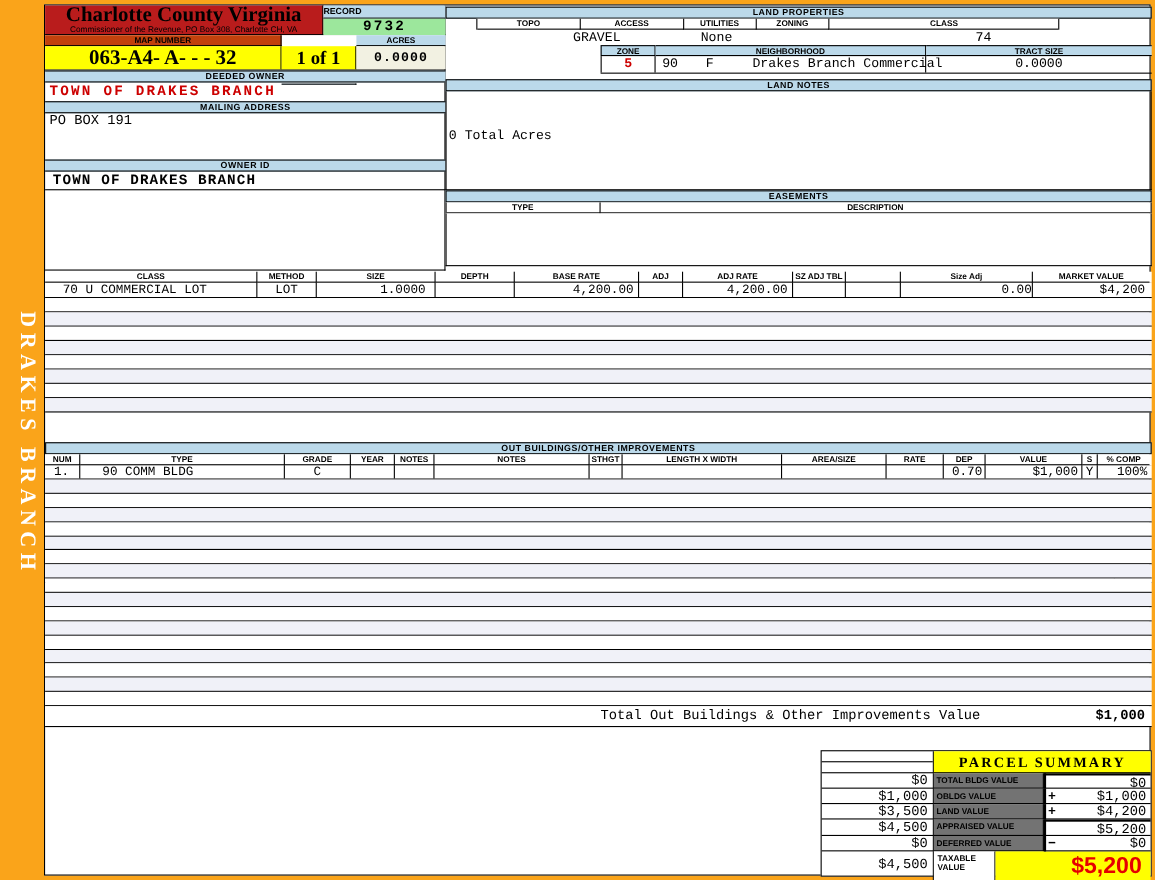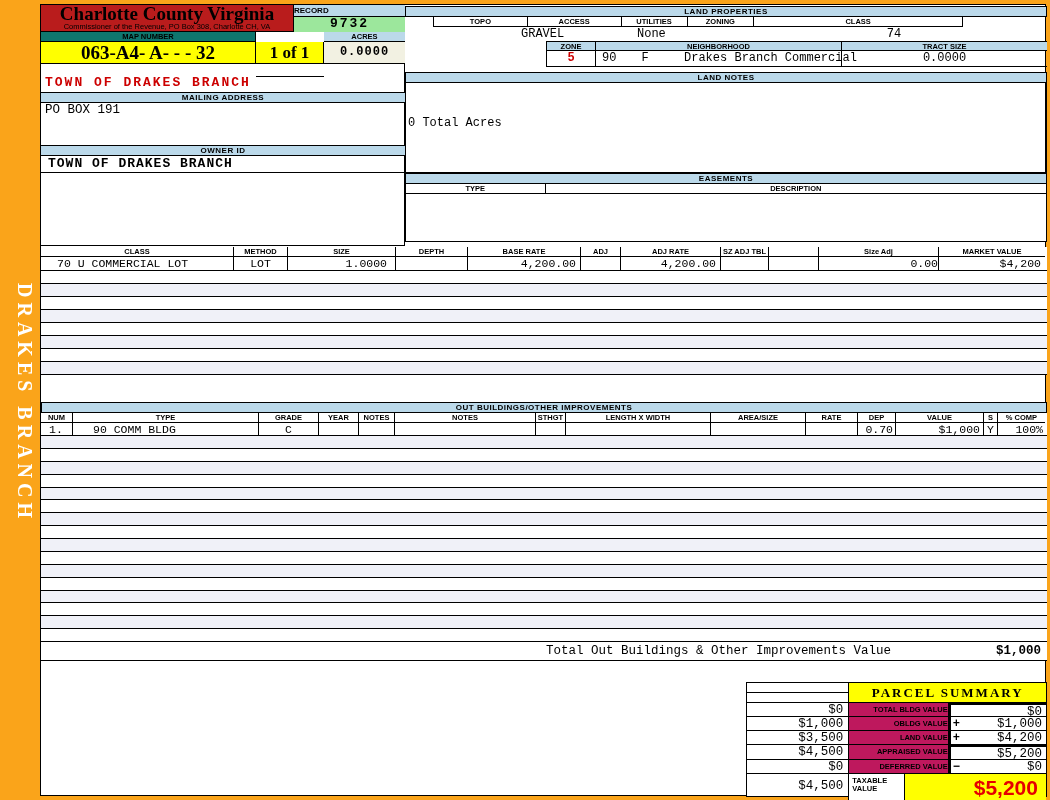--- a/index.html
+++ b/index.html
@@ -41,21 +41,21 @@
   .yellow{background:#FFFF00;}
   .mapval{font:600 19px "Liberation Serif",serif;text-align:center;line-height:21px;}
   .cardval{font:600 17px "Liberation Serif",serif;text-align:center;line-height:21px;}
   .acresval{background:#F2F1E2;font:bold 12px "Liberation Mono",monospace;text-align:center;line-height:21px;letter-spacing:1px;}
   .red{color:#CC0000;}
   
   .ps{position:absolute;left:705px;top:677px;width:301px;height:115px;border:1px solid #000;background:#fff;display:flex;flex-direction:column;font-size:0;}
   .psrow{display:flex;}
   .pscell{border-right:1px solid #000;border-bottom:1px solid #000;overflow:hidden;white-space:nowrap;}
   .psprior{width:103px;font:12.5px "Liberation Mono",monospace;text-align:right;padding-right:5px;}
-  .pslabel{width:100px;font:bold 7.5px "Liberation Sans",sans-serif;background:#be185d;padding:2px 0 0 2px;text-align:right;}
+  .pslabel{width:100px;font:bold 7.5px "Liberation Sans",sans-serif;background:#737373;padding:2px 0 0 2px;}
   .psval{width:98px;font:12.5px "Liberation Mono",monospace;border-right:none;position:relative;border-left:2px solid #000;}
   .psval .op{position:absolute;left:2px;top:0;font:bold 12px "Liberation Mono",monospace;}
   .psval .v{display:block;text-align:right;padding-right:4px;}
   .pshead{width:198px;background:#FFFF00;font:bold 13px "Liberation Serif",serif;text-align:center;letter-spacing:2px;line-height:19px;border-bottom:1px solid #000;}
   .psempty{width:103px;border-right:1px solid #000;border-bottom:1px solid #000;display:flex;flex-direction:column;}
   .psempty div{flex:1;} .psempty div:first-child{border-bottom:1px solid #000;}
   .taxlabel{width:56px;font:bold 7.5px "Liberation Sans",sans-serif;background:#fff;border-right:1px solid #000;padding:3px 0 0 3px;line-height:8px;}
   .taxval{width:142px;background:#FFFF00;font:bold 21px "Liberation Sans",sans-serif;color:#E50000;text-align:right;padding:2px 8px 0 0;}
 </style>
 </head>
@@ -68,29 +68,30 @@
   <div class="abs" style="left:0;top:0;width:364px;height:241px;border-right:1px solid #000;border-bottom:1px solid #000;">
     <div class="titlebox">
       <div class="county">Charlotte County Virginia</div>
       <div class="subtitle">Commissioner of the Revenue, PO Box 308, Charlotte CH, VA</div>
     </div>
     <div class="recbox">
       <div class="rechead">RECORD</div>
       <div class="recval">9732</div>
     </div>
     <div class="hrow abs" style="left:0;top:27px;width:364px;height:10px;border-left:none;border-right:none;">
-      <div class="hc" style="width:215px;background:#0f766e;">MAP NUMBER</div>
+      <div class="hc" style="width:215px;background:#c2410c;">MAP NUMBER</div>
       <div class="hc" style="width:68px;background:#BBD9EA;margin-top:44px;">CARD</div>
       <div class="hc" style="width:81px;background:#BBD9EA;border-right:none;">ACRES</div>
     </div>
     <div class="abs" style="left:0;top:37px;width:364px;height:22px;display:flex;border-bottom:1px solid #000;">
       <div class="yellow mapval" style="width:215px;border-right:1px solid #000;">063-A4- A-  -  - 32</div>
       <div class="yellow cardval" style="width:68px;border-right:1px solid #000;">1 of 1</div>
       <div class="acresval" style="width:81px;">0.0000</div>
     </div>
+    <div class="bar abs" style="left:0;top:59px;width:364px;border-left:none;border-right:none;">DEEDED OWNER</div>
     <div class="abs mono red b" style="left:0;top:70px;width:364px;height:17px;font-size:13px;line-height:16px;padding-left:4px;letter-spacing:2px;">TOWN OF DRAKES BRANCH</div>
     <div class="bar abs" style="left:0;top:87px;width:364px;border-left:none;border-right:none;">MAILING ADDRESS</div>
     <div class="abs mono" style="left:0;top:98px;width:364px;height:42px;font-size:12.5px;padding-left:4px;">
       <div>PO BOX 191</div>
     </div>
     <div class="bar abs" style="left:0;top:140px;width:364px;border-left:none;border-right:none;">OWNER ID</div>
     <div class="abs mono b" style="left:0;top:151px;width:364px;height:17px;font-size:13px;line-height:16px;padding-left:7px;letter-spacing:1px;border-bottom:1px solid #000;">TOWN OF DRAKES BRANCH</div>
   </div>
 
   <div class="abs" style="left:364px;top:0;width:642px;height:237px;">

